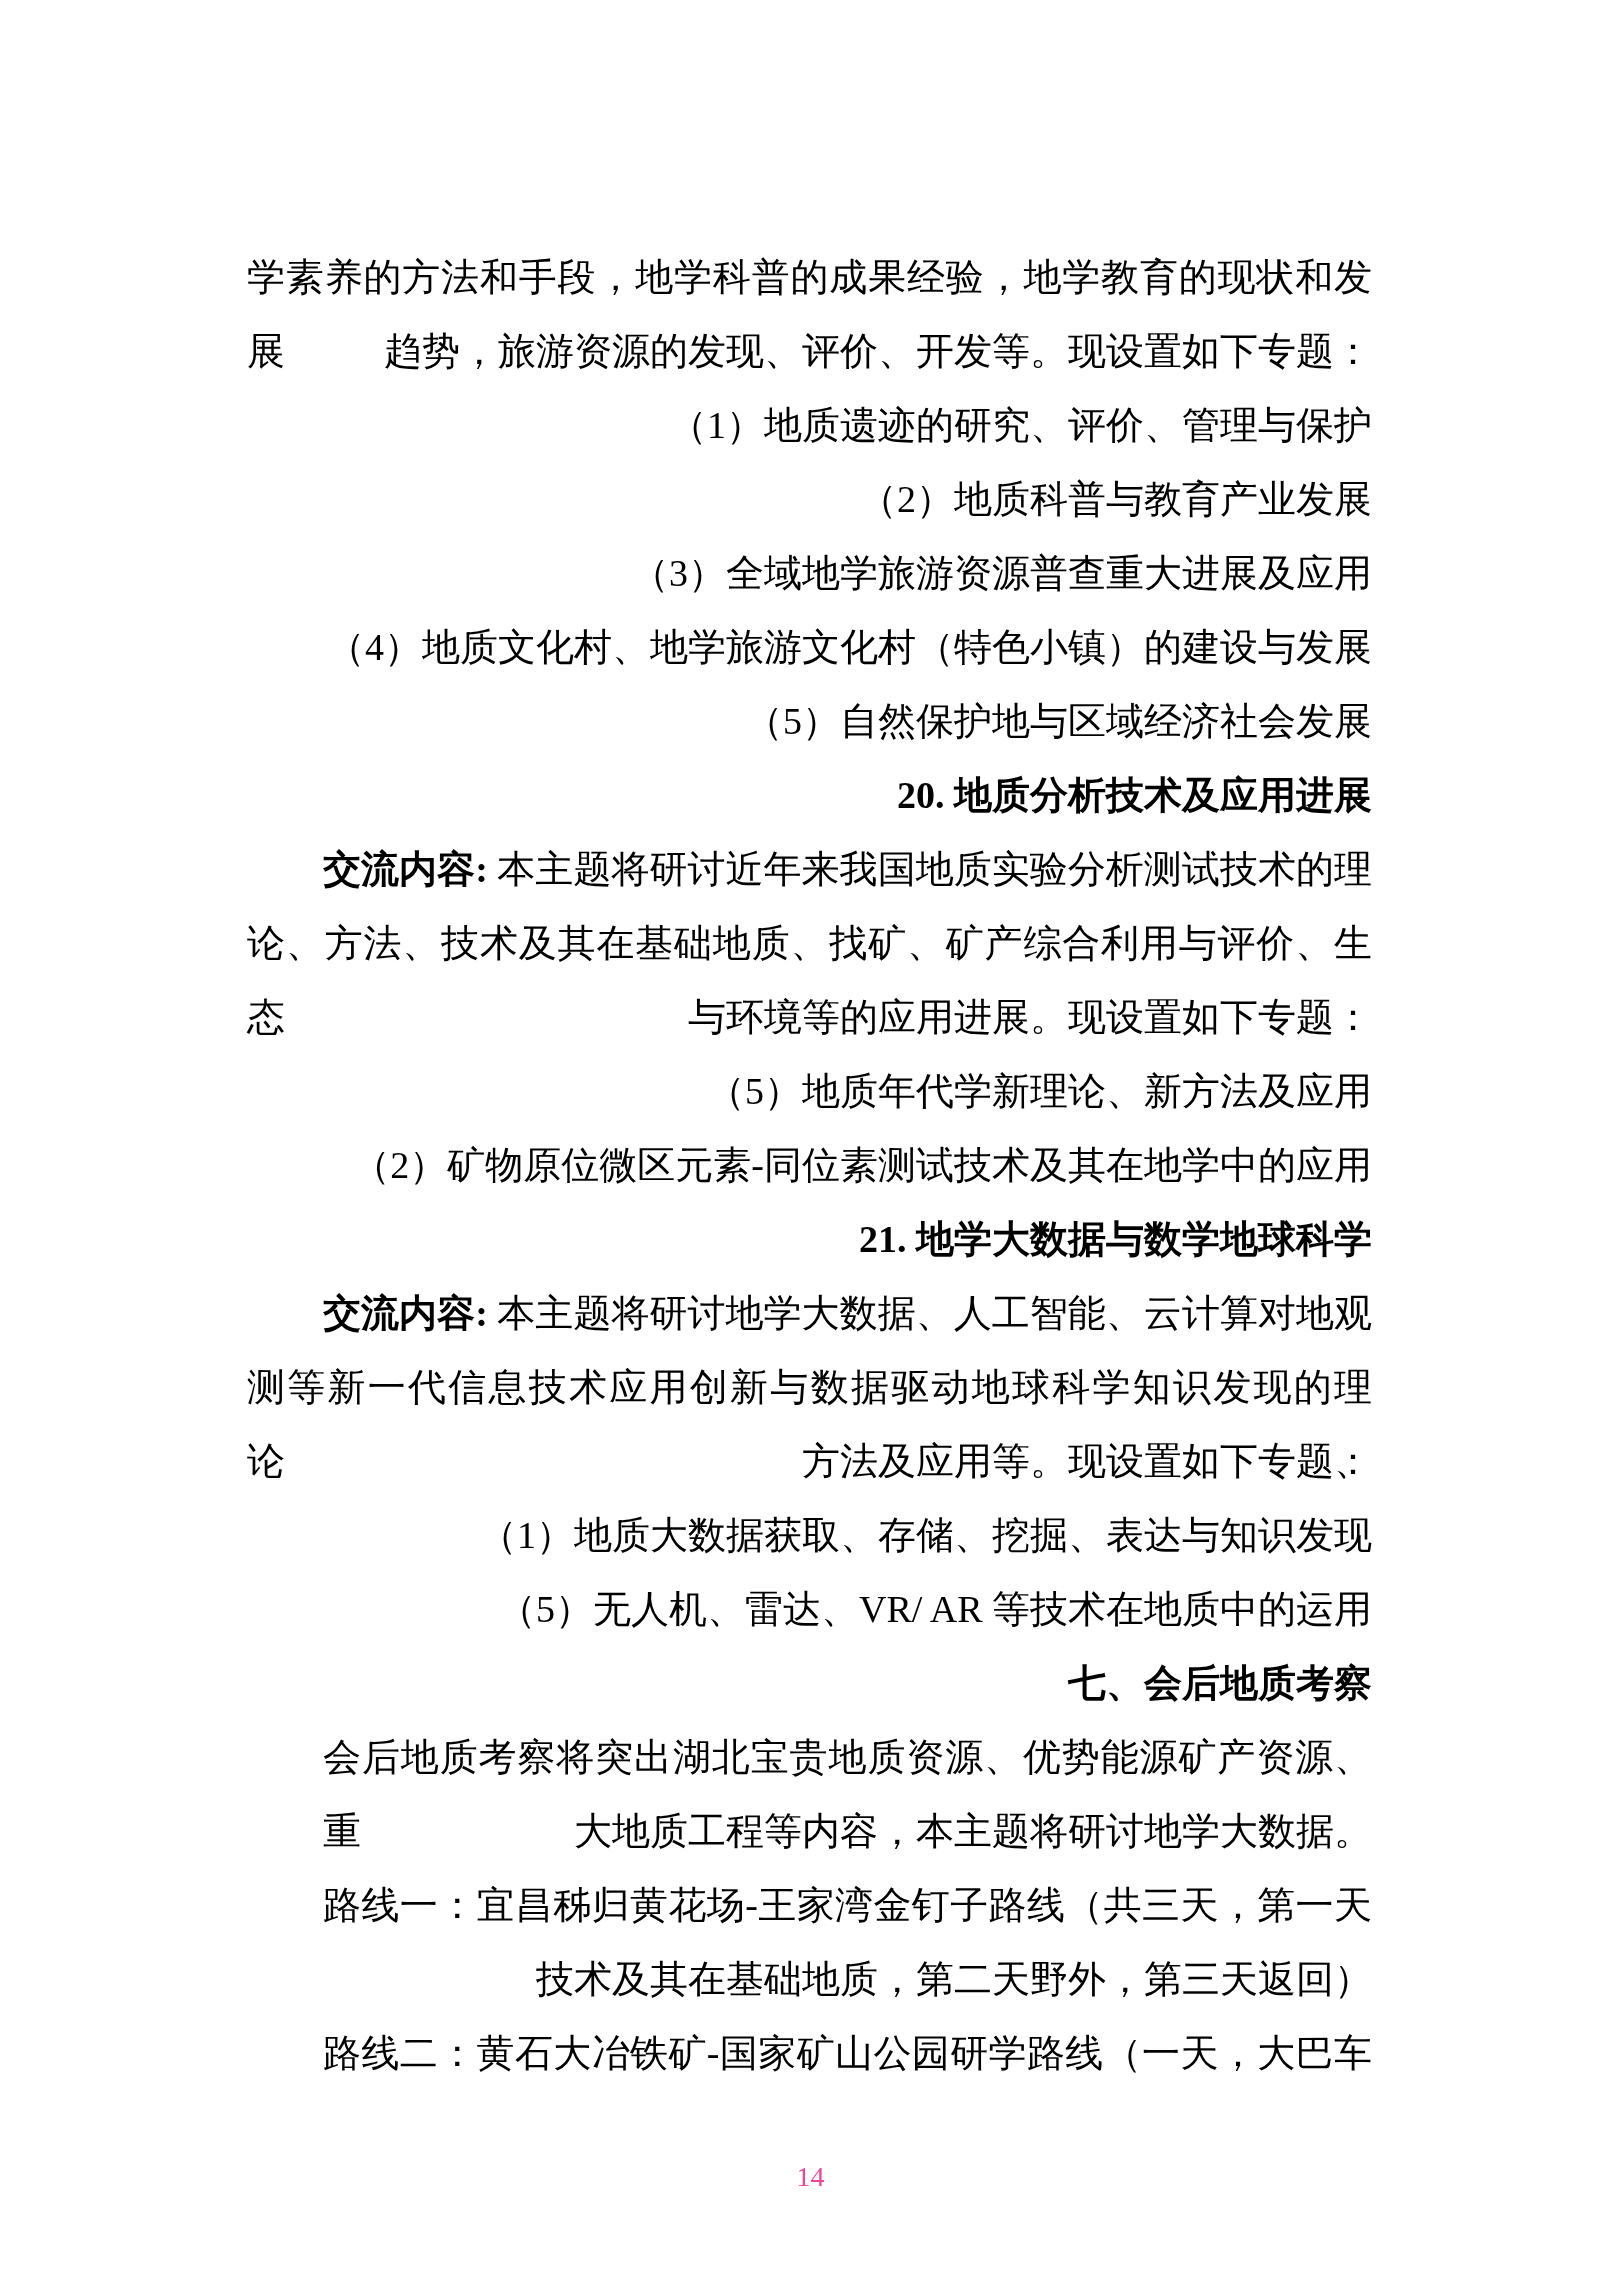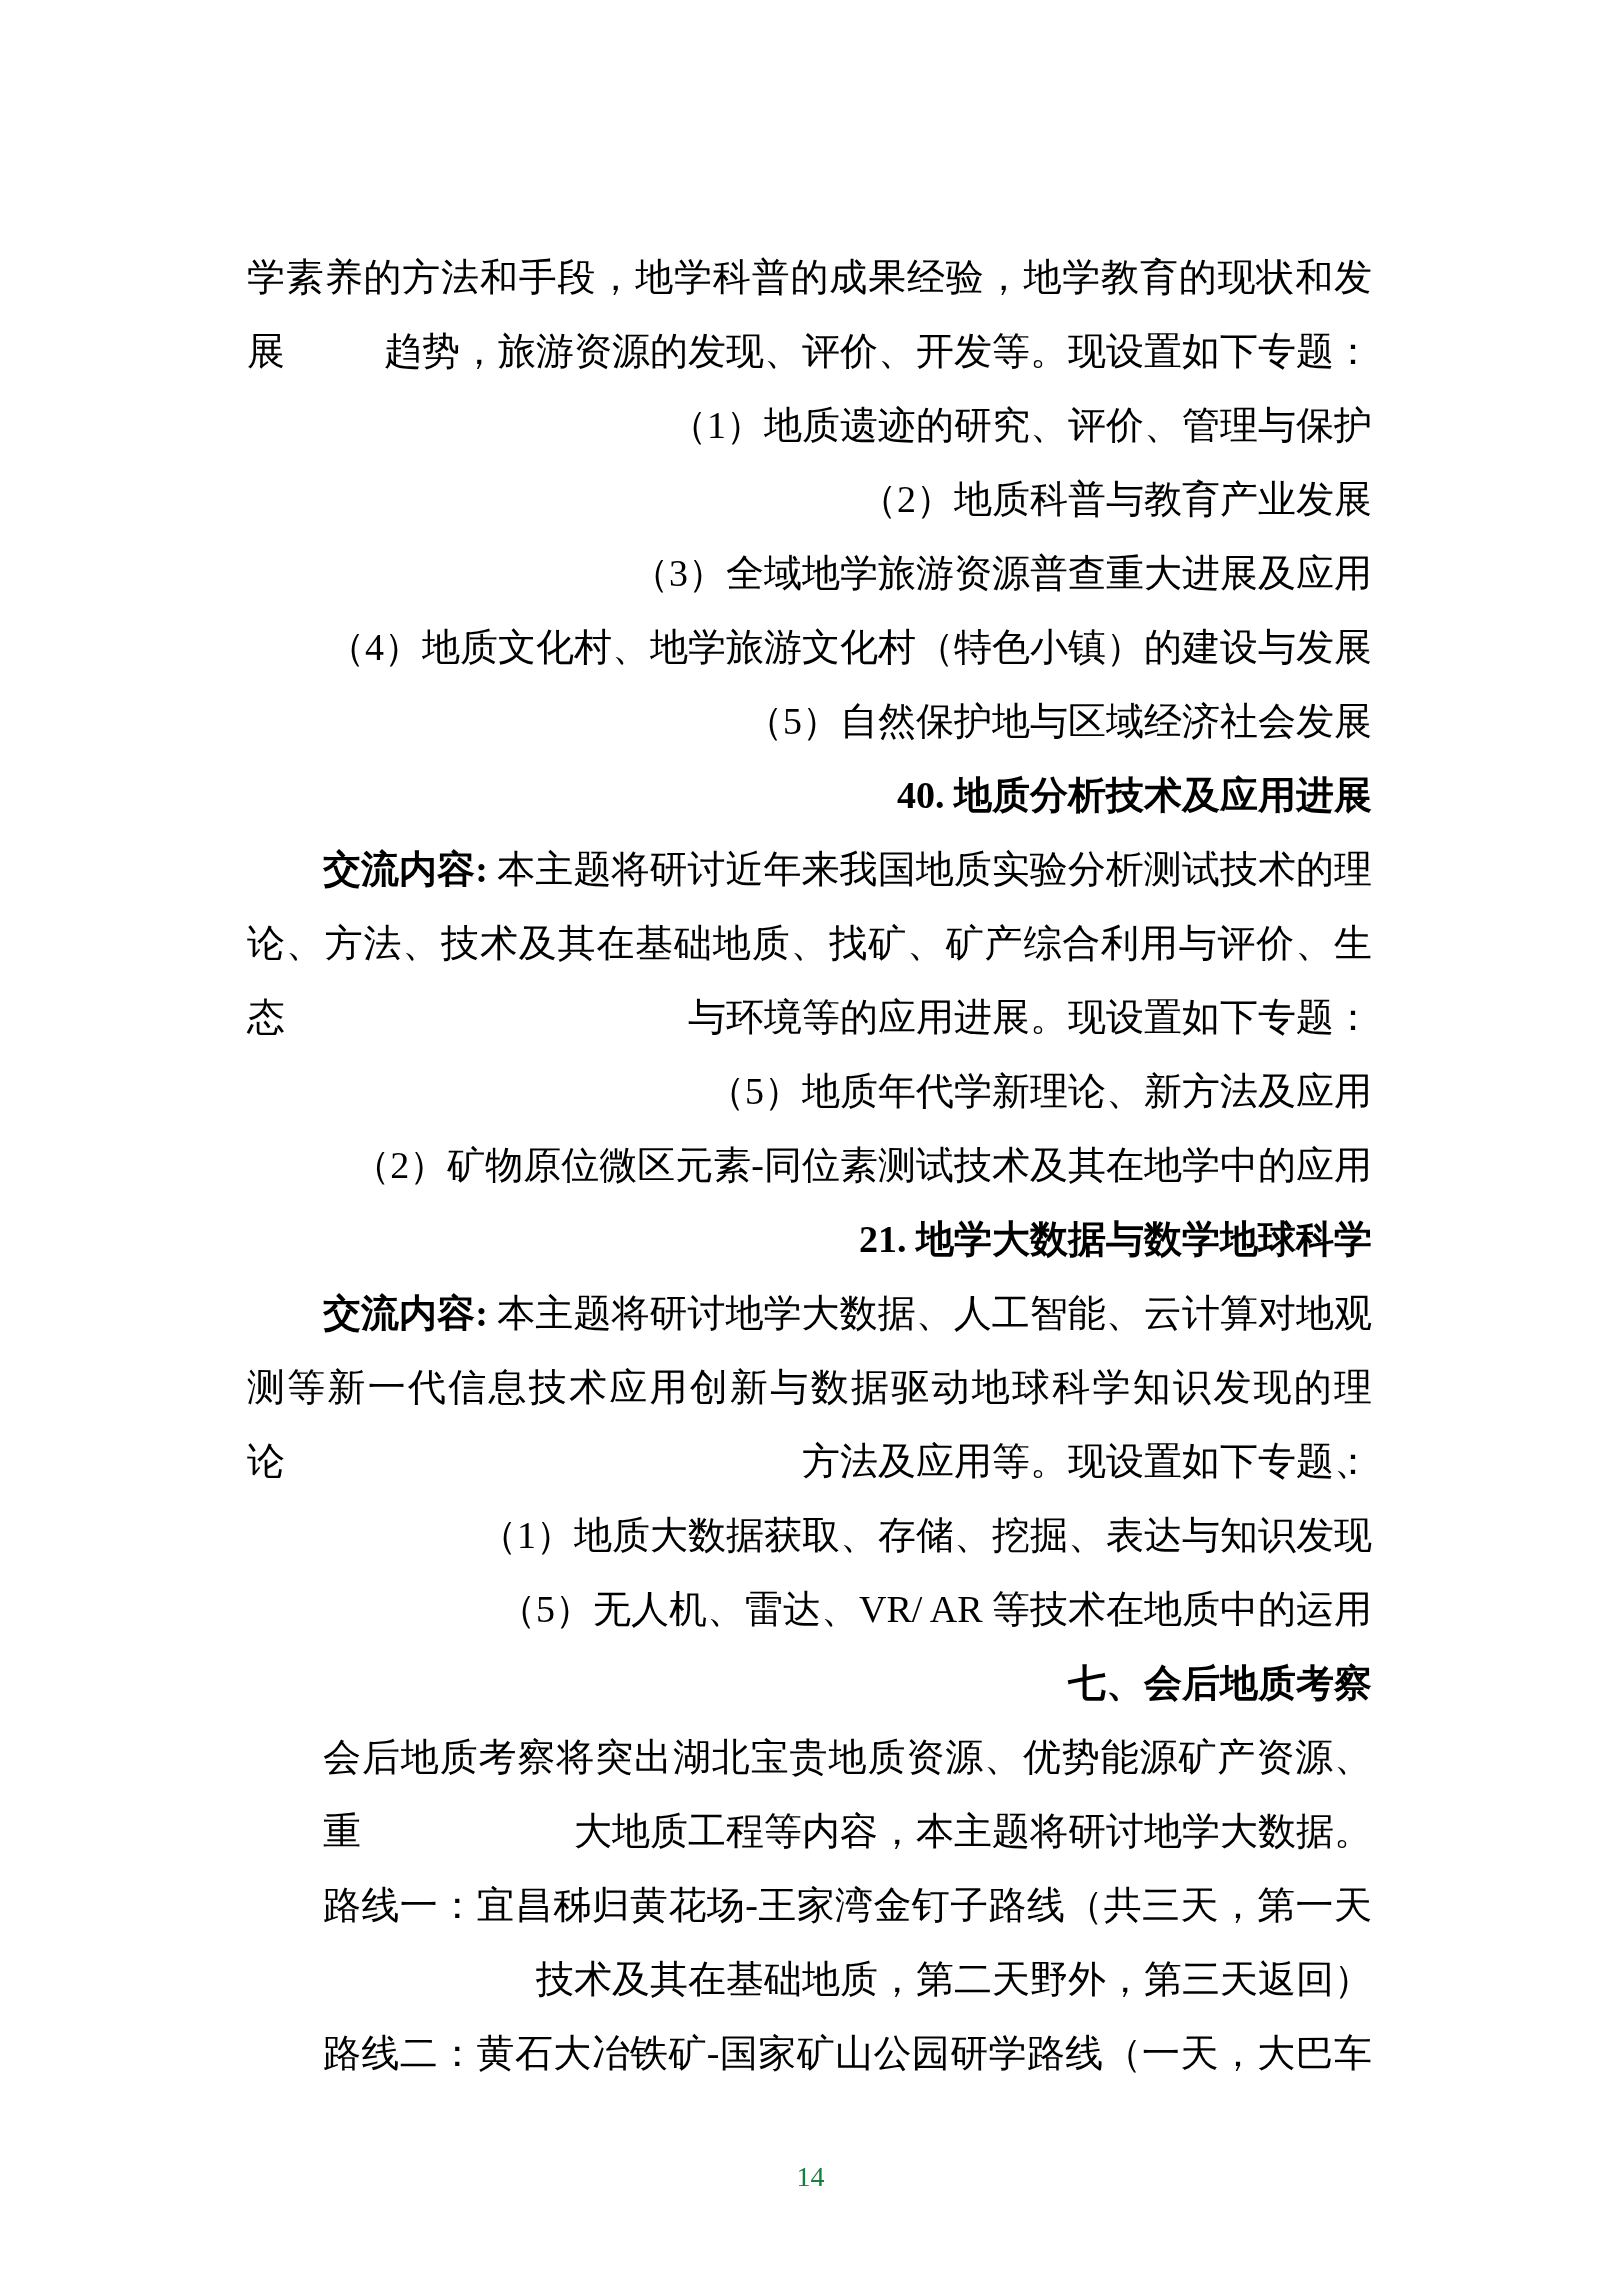--- a/index.html
+++ b/index.html
@@ -44,36 +44,36 @@
   .seg.bold { font-weight: bold; }
   .page-number {
     position: absolute;
     left: 0;
     top: 2119px;
     width: 1621px;
     text-align: center;
     font-size: 28px;
     line-height: 39px;
     font-family: "Liberation Serif", "DejaVu Serif", serif;
-    color: #15803d;
+    color: #ec4899;
   }
 </style>
 </head>
 <body>
 
 <div class="page">
   <div class="text-block">
       <div class="line stretch"><span class="seg">学素养的方法和手段，地学科普的成果经验，地学教育的现状和发展</span></div>
       <div class="line"><span class="seg">趋势，旅游资源的发现、评价、开发等。现设置如下专题：</span></div>
       <div class="line indent"><span class="seg">（1）地质遗迹的研究、评价、管理与保护</span></div>
       <div class="line indent"><span class="seg">（2）地质科普与教育产业发展</span></div>
       <div class="line indent"><span class="seg">（3）全域地学旅游资源普查重大进展及应用</span></div>
       <div class="line indent"><span class="seg">（4）地质文化村、地学旅游文化村（特色小镇）的建设与发展</span></div>
       <div class="line indent"><span class="seg">（5）自然保护地与区域经济社会发展</span></div>
-      <div class="line indent"><span class="seg bold">40. 地质分析技术及应用进展</span></div>
+      <div class="line indent"><span class="seg bold">20. 地质分析技术及应用进展</span></div>
       <div class="line indent stretch"><span class="seg bold">交流内容: </span><span class="seg">本主题将研讨近年来我国地质实验分析测试技术的理</span></div>
       <div class="line stretch"><span class="seg">论、方法、技术及其在基础地质、找矿、矿产综合利用与评价、生态</span></div>
       <div class="line"><span class="seg">与环境等的应用进展。现设置如下专题：</span></div>
       <div class="line indent"><span class="seg">（5）地质年代学新理论、新方法及应用</span></div>
       <div class="line indent"><span class="seg">（2）矿物原位微区元素-同位素测试技术及其在地学中的应用</span></div>
       <div class="line indent"><span class="seg bold">21. 地学大数据与数学地球科学</span></div>
       <div class="line indent stretch"><span class="seg bold">交流内容: </span><span class="seg">本主题将研讨地学大数据、人工智能、云计算对地观</span></div>
       <div class="line stretch"><span class="seg">测等新一代信息技术应用创新与数据驱动地球科学知识发现的理论、</span></div>
       <div class="line"><span class="seg">方法及应用等。现设置如下专题：</span></div>
       <div class="line indent"><span class="seg">（1）地质大数据获取、存储、挖掘、表达与知识发现</span></div>

